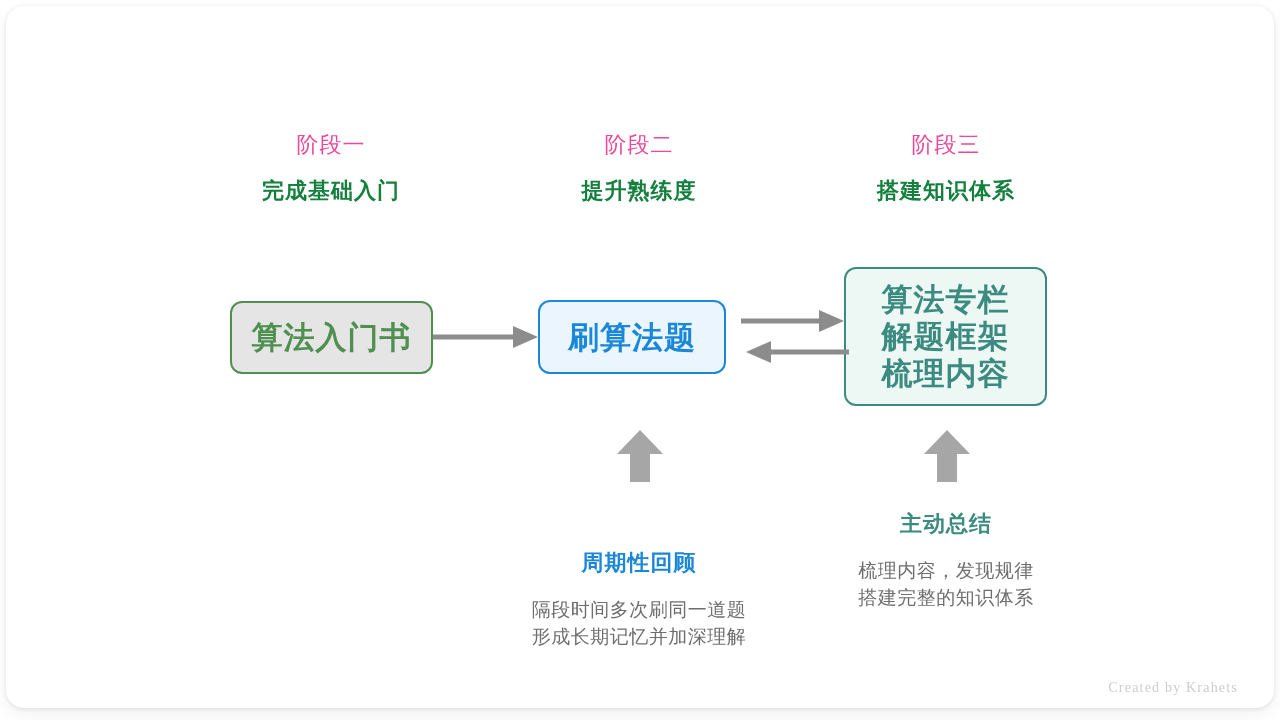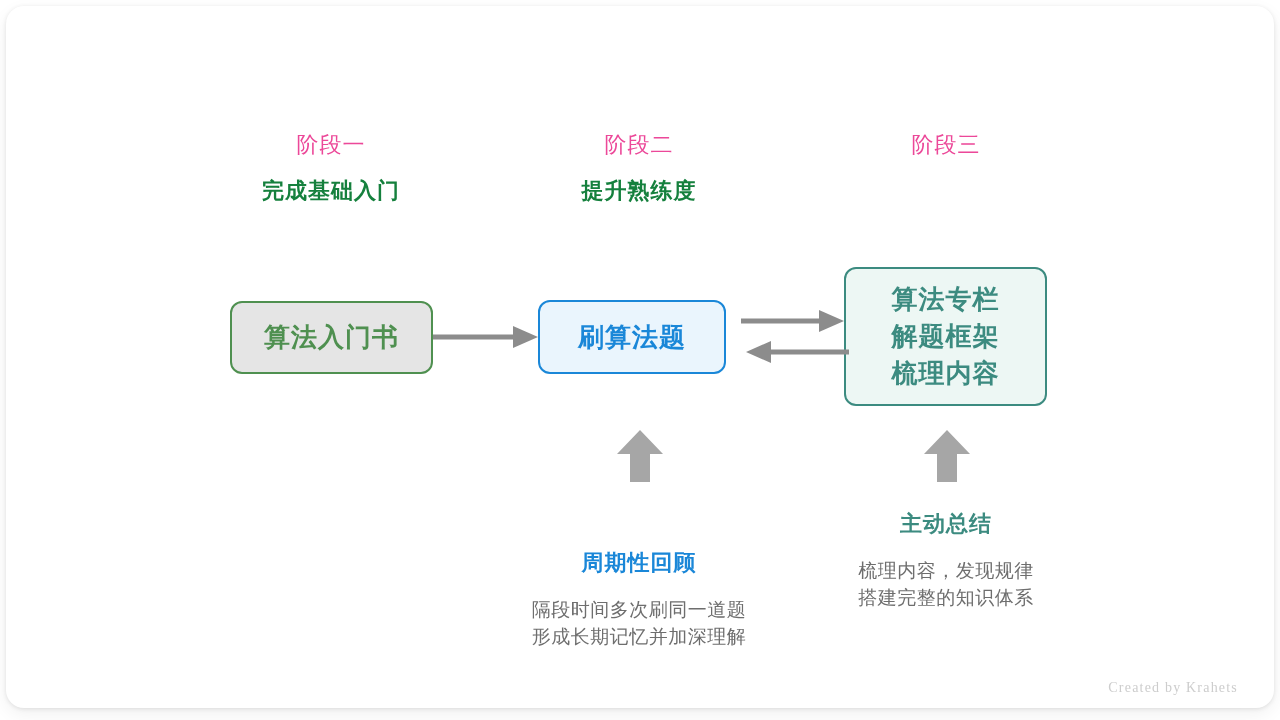--- a/index.html
+++ b/index.html
@@ -60,21 +60,21 @@
     box-sizing: border-box;
     border-radius: 12px;
     border-width: 2px;
     border-style: solid;
     display: flex;
     flex-direction: column;
     align-items: center;
     justify-content: center;
   }
   .node-line {
-    font-size: 26px;
+    font-size: 31px;
     font-weight: bold;
     letter-spacing: 1px;
     line-height: 37px;
   }
   #node-book {
     left: 230px; top: 301px; width: 203px; height: 73px;
     background: #e5e5e5;
     border-color: #4f9050;
   }
   #node-book .node-line { color: #4f9050; }
@@ -143,20 +143,21 @@
   <div class="phase" id="phase-0">
     <div class="phase-kicker">阶段一</div>
     <div class="phase-title">完成基础入门</div>
   </div>
   <div class="phase" id="phase-1">
     <div class="phase-kicker">阶段二</div>
     <div class="phase-title">提升熟练度</div>
   </div>
   <div class="phase" id="phase-2">
     <div class="phase-kicker">阶段三</div>
+    <div class="phase-title">搭建知识体系</div>
   </div>
 
   <div class="node" id="node-book">
     <div class="node-line">算法入门书</div>
   </div>
 
   <div class="node" id="node-practice">
     <div class="node-line">刷算法题</div>
   </div>
 

